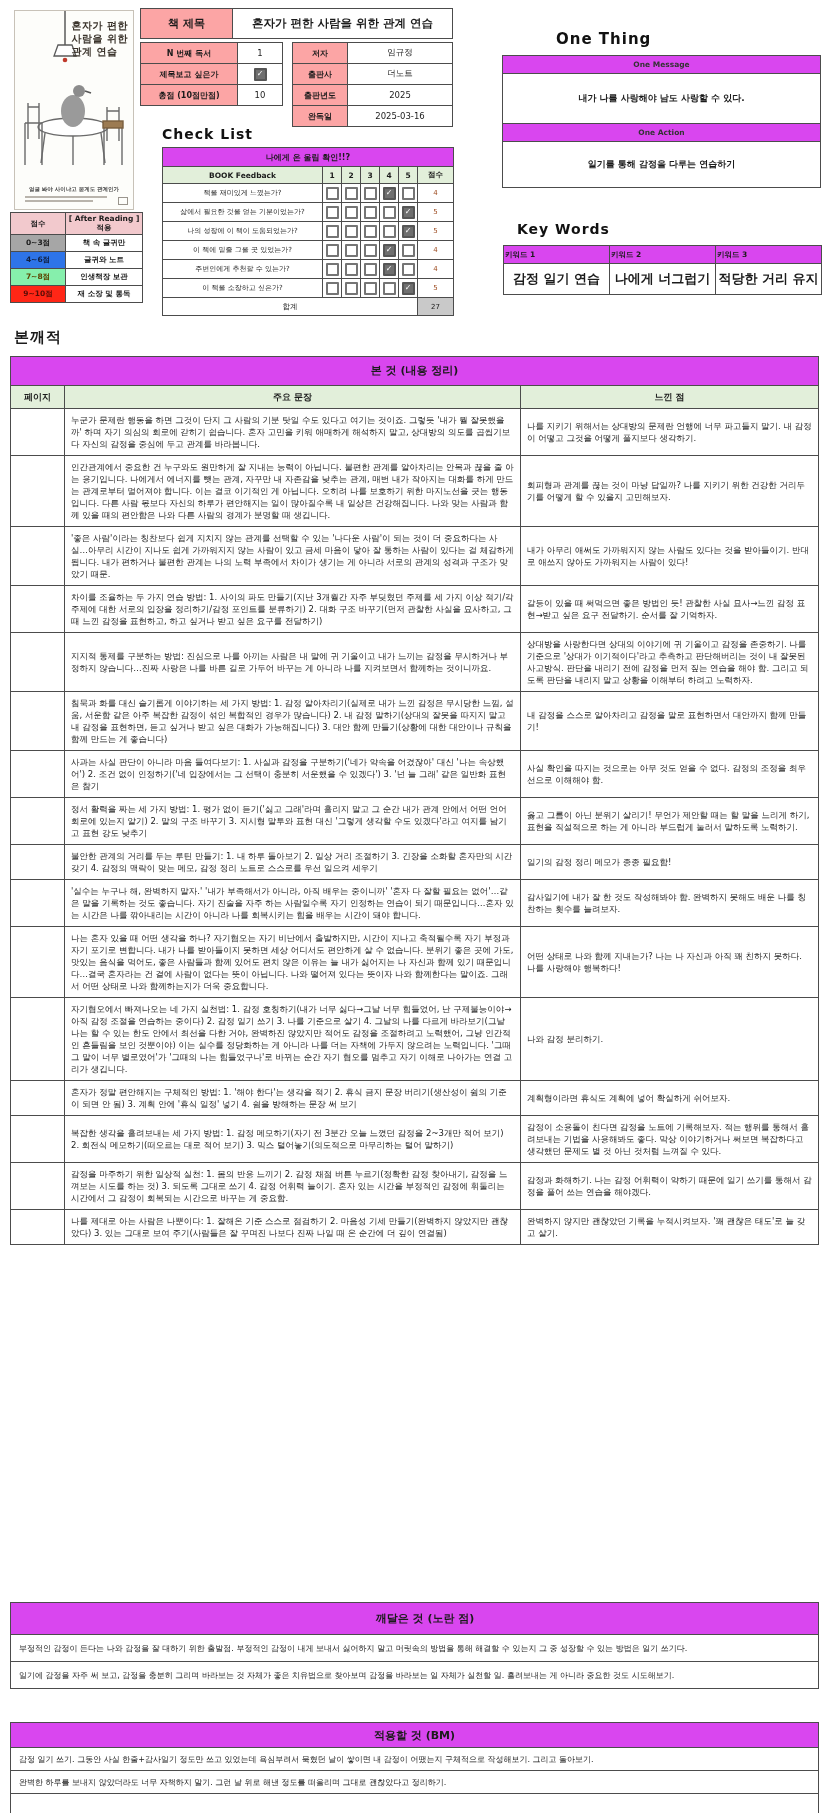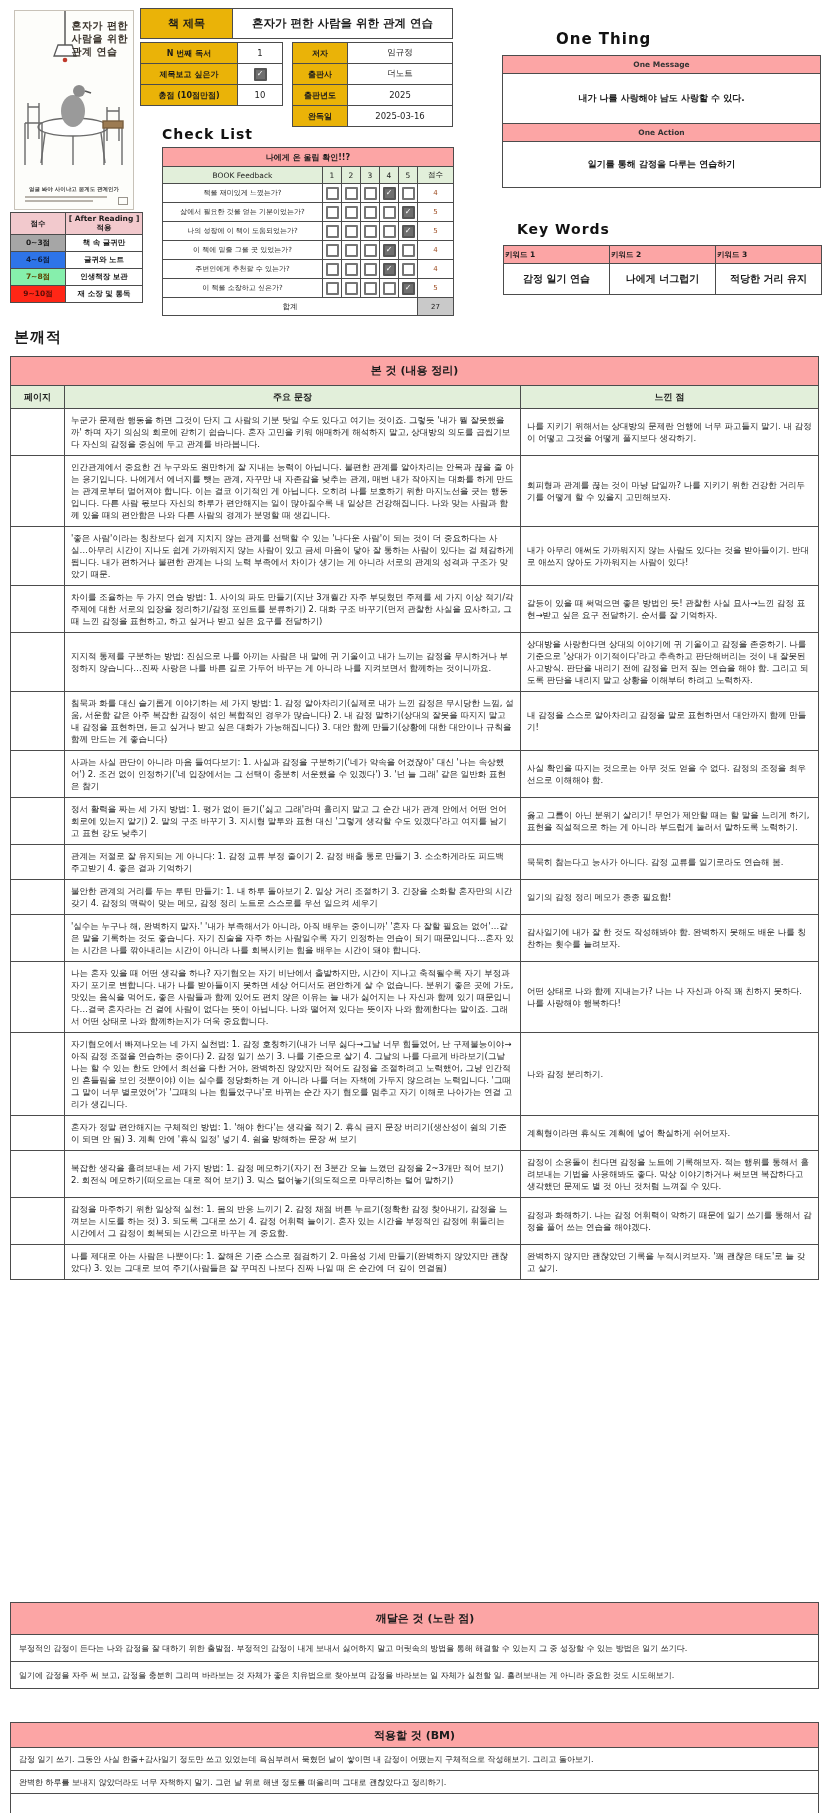--- a/index.html
+++ b/index.html
@@ -1,22 +1,22 @@
 <!DOCTYPE html>
 <html><head>
 <meta charset="utf-8">
 <style>
   html,body{margin:0;padding:0;background:#fff;}
   #app{position:relative;width:827px;height:1813px;background:#fff;
        font-family:"DejaVu Sans","Liberation Sans",sans-serif;color:#1b1b1b;overflow:hidden;}
   table{border-collapse:collapse;table-layout:fixed;}
   td{border:1px solid #4c4c4c;overflow:hidden;vertical-align:middle;}
   .abs{position:absolute;}
-  .peach{background:#eab308;}
-  .yellow{background:#fca5a5;}
+  .peach{background:#fca5a5;}
+  .yellow{background:#d946ef;}
   .green{background:#e2efda;}
   .pink{background:#f2c9cd;}
   .b{font-weight:bold;}
   .ctr{text-align:center;}
 
   
   #cover{left:14px;top:10px;width:118px;height:198px;border:1px solid #c8c2b8;background:#fdfdfa;}
   #cover .cover-title{position:absolute;right:5px;top:8px;text-align:left;font-size:10px;
       font-weight:bold;color:#3a332b;line-height:13px;letter-spacing:0.5px;}
   #cover .cover-caption{position:absolute;left:4px;right:4px;bottom:16px;font-size:5.5px;
@@ -35,37 +35,37 @@
   
   .hand-title{font-size:15px;font-weight:bold;color:#111;letter-spacing:1px;}
   #onething td{text-align:center;}
   #onething .hd{height:15px;font-size:7.5px;font-weight:bold;color:#333;}
   #onething .msg{height:47px;font-size:9px;font-weight:bold;}
   #onething .act{height:43px;font-size:9px;font-weight:bold;}
 
   
   #checklist td{font-size:7.5px;text-align:center;}
   #checklist .q{height:16px;font-weight:bold;font-size:8px;}
-  #checklist .cl-head-label,#checklist .cl-head-num{height:14px;font-weight:normal;margin-left:44px;}
+  #checklist .cl-head-label,#checklist .cl-head-num{height:14px;font-weight:bold;margin-left:44px;}
   #checklist .cl-label{height:16px;font-size:7px;}
   .cb{display:inline-block;width:9px;height:9px;border:2px solid #757575;border-radius:1px;
       background:#fff;vertical-align:middle;position:relative;}
   .cb.on{background:#6f6f6f;border-color:#565656;}
   .cb.on::after{content:"\2713";position:absolute;left:0;top:-2px;width:9px;color:#fff;font-size:8px;line-height:12px;}
   #checklist .cl-score{font-size:7px;color:#9c4a1e;}
   #checklist .cl-total-label{height:15px;font-size:7.5px;}
   #checklist .cl-total{background:#c9c9c9;font-size:7px;}
 
   
   #legend td{font-size:7.5px;text-align:center;font-weight:bold;height:14px;}
   #legend .hdr td{height:16px;}
 
   
   #keywords .kw-h{height:15px;font-size:7.5px;font-weight:bold;text-align:left;}
-  #keywords .kw-v{height:28px;font-size:10px;font-weight:bold;text-align:center;margin-top:24px;}
+  #keywords .kw-v{height:28px;font-size:13px;font-weight:bold;text-align:center;margin-top:24px;}
 
   
   .sect-title{font-size:15px;font-weight:bold;letter-spacing:1px;}
   #bon td{font-size:8.5px;line-height:12px;}
   #bon .tbl-title{height:26px;font-size:11px;font-weight:bold;text-align:center;}
   #bon .col-h{height:20px;font-size:9px;font-weight:bold;text-align:center;}
   #bon .page{text-align:center;}
   #bon .quote,#bon .feel{padding:5px 6px;text-align:left;}
 
   
@@ -387,25 +387,20 @@
           <td class="quote">사과는 사실 판단이 아니라 마음 들여다보기: 1. 사실과 감정을 구분하기('네가 약속을 어겼잖아' 대신 '나는 속상했어') 2. 조건 없이 인정하기('네 입장에서는 그 선택이 충분히 서운했을 수 있겠다') 3. '넌 늘 그래' 같은 일반화 표현은 참기</td>
           <td class="feel">사실 확인을 따지는 것으로는 아무 것도 얻을 수 없다. 감정의 조정을 최우선으로 이해해야 함.</td>
         </tr>
         <tr>
           <td class="page"></td>
           <td class="quote">정서 활력을 짜는 세 가지 방법: 1. 평가 없이 듣기('싫고 그래'라며 흘리지 말고 그 순간 내가 관계 안에서 어떤 언어 회로에 있는지 알기) 2. 말의 구조 바꾸기 3. 지시형 말투와 표현 대신 '그렇게 생각할 수도 있겠다'라고 여지를 남기고 표현 강도 낮추기</td>
           <td class="feel">옳고 그름이 아닌 분위기 살리기! 무언가 제안할 때는 할 말을 느리게 하기, 표현을 직설적으로 하는 게 아니라 부드럽게 눌러서 말하도록 노력하기.</td>
         </tr>
         <tr>
           <td class="page"></td>
-          <td class="quote">관계는 저절로 잘 유지되는 게 아니다: 1. 감정 교류 부정 줄이기 2. 감정 배출 통로 만들기 3. 소소하게라도 피드백 주고받기 4. 좋은 결과 기억하기</td>
-          <td class="feel">묵묵히 참는다고 능사가 아니다. 감정 교류를 일기로라도 연습해 봄.</td>
-        </tr>
-        <tr>
-          <td class="page"></td>
           <td class="quote">불안한 관계의 거리를 두는 루틴 만들기: 1. 내 하루 돌아보기 2. 일상 거리 조절하기 3. 긴장을 소화할 혼자만의 시간 갖기 4. 감정의 맥락이 맞는 메모, 감정 정리 노트로 스스로를 우선 일으켜 세우기</td>
           <td class="feel">일기의 감정 정리 메모가 종종 필요함!</td>
         </tr>
         <tr>
           <td class="page"></td>
           <td class="quote">'실수는 누구나 해, 완벽하지 말자.' '내가 부족해서가 아니라, 아직 배우는 중이니까' '혼자 다 잘할 필요는 없어'…같은 말을 기록하는 것도 좋습니다. 자기 진술을 자주 하는 사람일수록 자기 인정하는 연습이 되기 때문입니다…혼자 있는 시간은 나를 깎아내리는 시간이 아니라 나를 회복시키는 힘을 배우는 시간이 돼야 합니다.</td>
           <td class="feel">감사일기에 내가 잘 한 것도 작성해봐야 함. 완벽하지 못해도 배운 나를 칭찬하는 횟수를 늘려보자.</td>
         </tr>
         <tr>
           <td class="page"></td>

